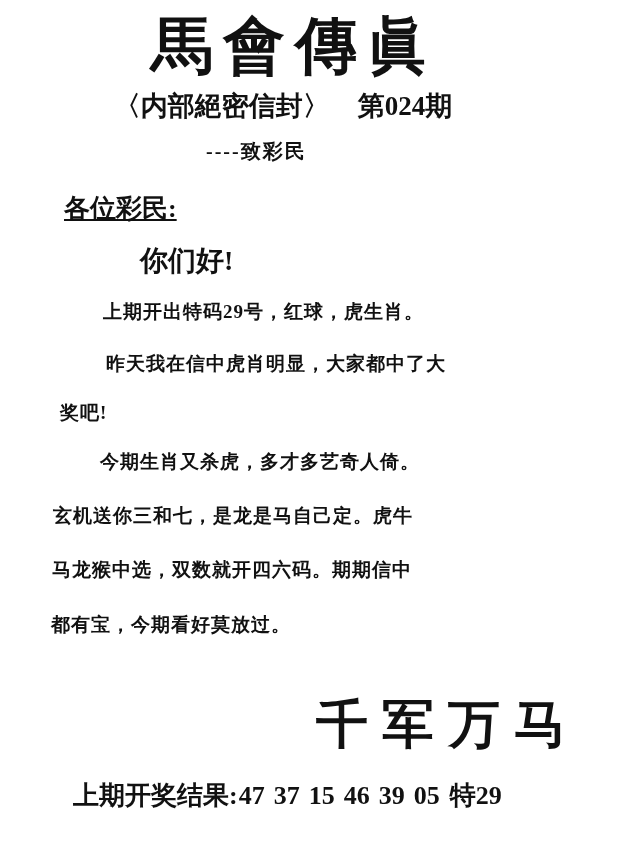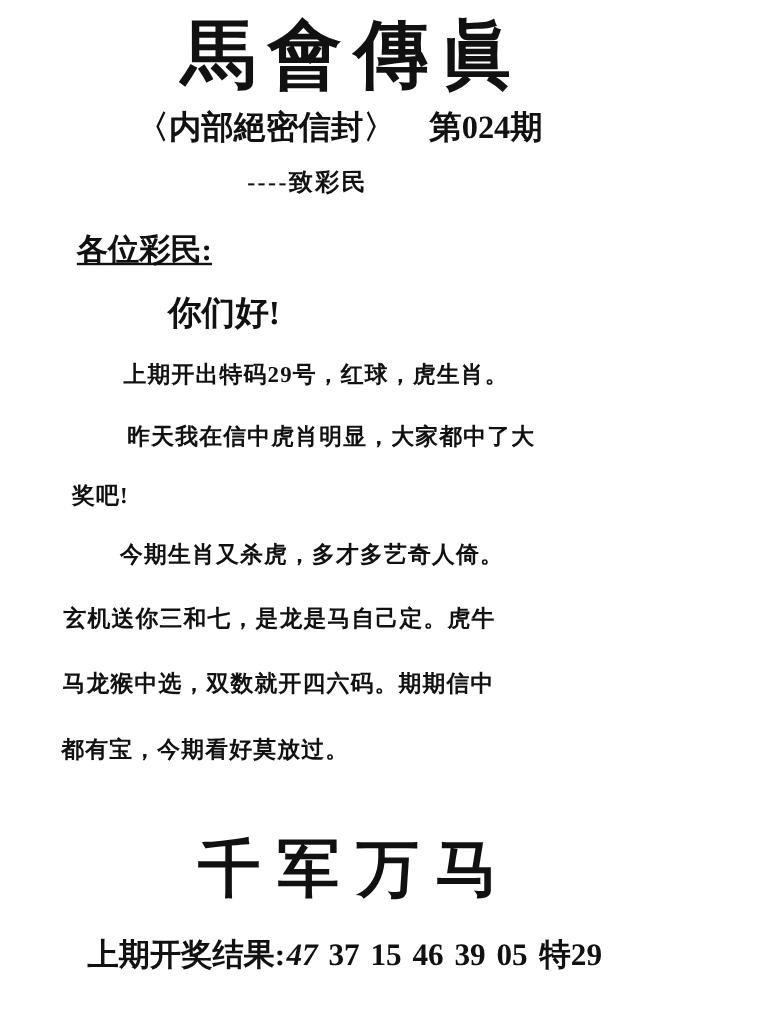--- a/index.html
+++ b/index.html
@@ -58,33 +58,33 @@
   .l1 { top: 351px; left: 62px; margin-left: 44px; }
   .l2 { top: 400px; left: 60px; }
   .l3 { top: 449px; left: 100px; }
   .l4 { top: 503px; left: 53px; }
   .l5 { top: 557px; left: 52px; }
   .l6 { top: 612px; left: 51px; }
   .slogan {
     position: absolute;
     top: 690px; left: 0; right: 0;
     padding-left: 14px;
-    text-align: center;
+    text-align: right;
     font-size: 52px;
     letter-spacing: 14px;
     white-space: nowrap;
   }
   .result {
     position: absolute;
     top: 778px; left: 73px;
     font-size: 26px;
     white-space: nowrap;
   }
   .result .num { margin-left: 9px; }
-  .result .num-first { margin-left: 1px; font-style: italic; }
+  .result .num-first { margin-left: 1px; }
   .result .special { margin-left: 10px; }
 </style>
 </head>
 <body>
 
 <div class="page">
 
   <div class="fax-title">馬會傳眞</div>
 
   <div class="fax-subtitle">

